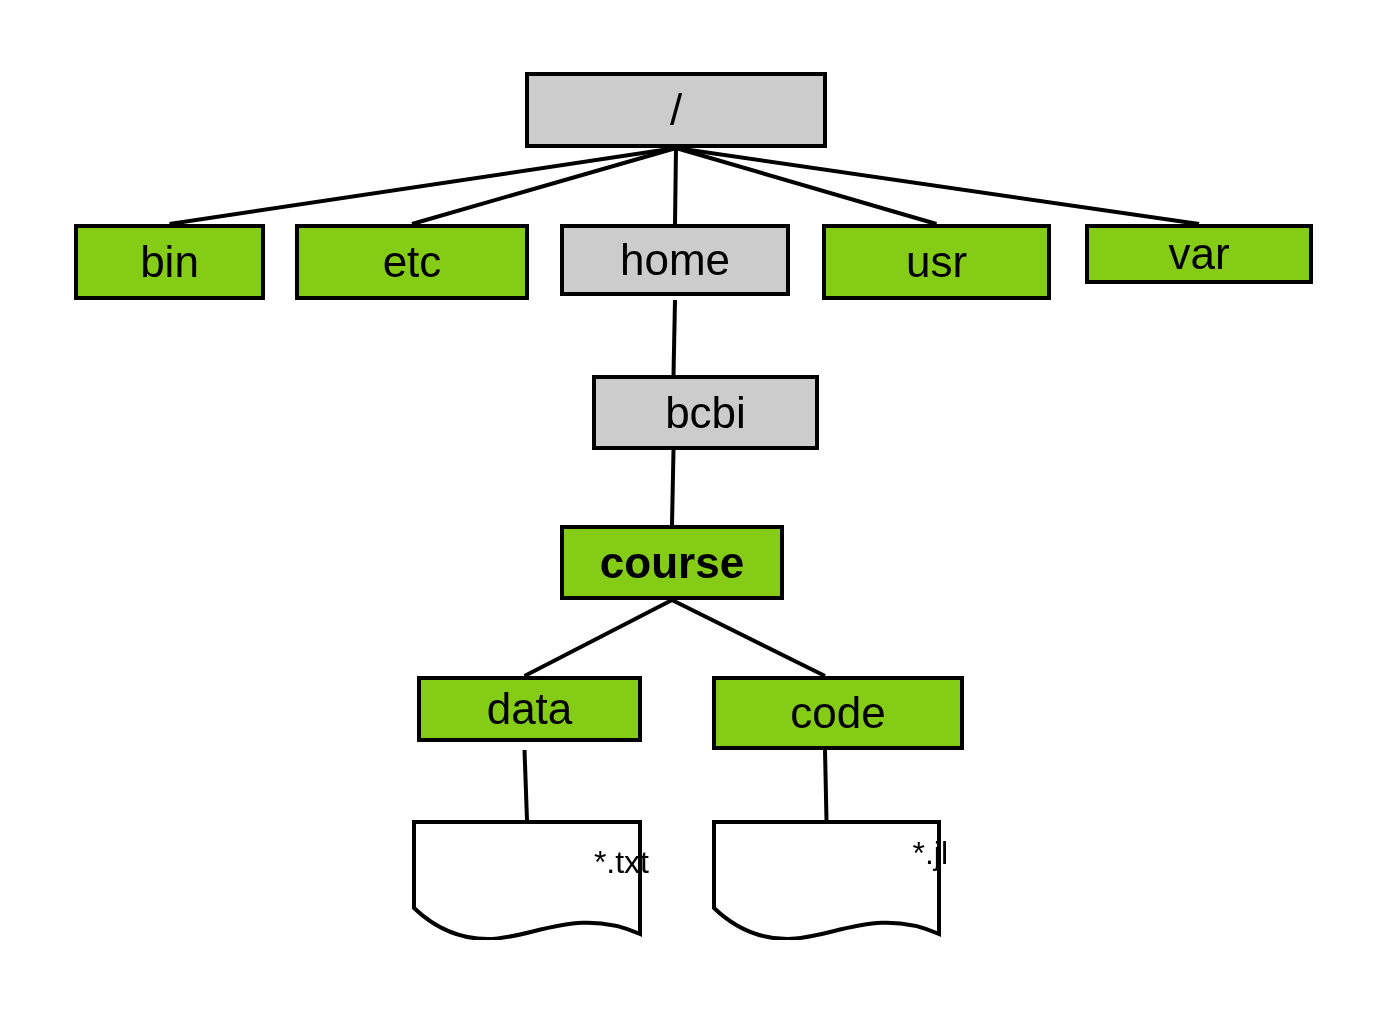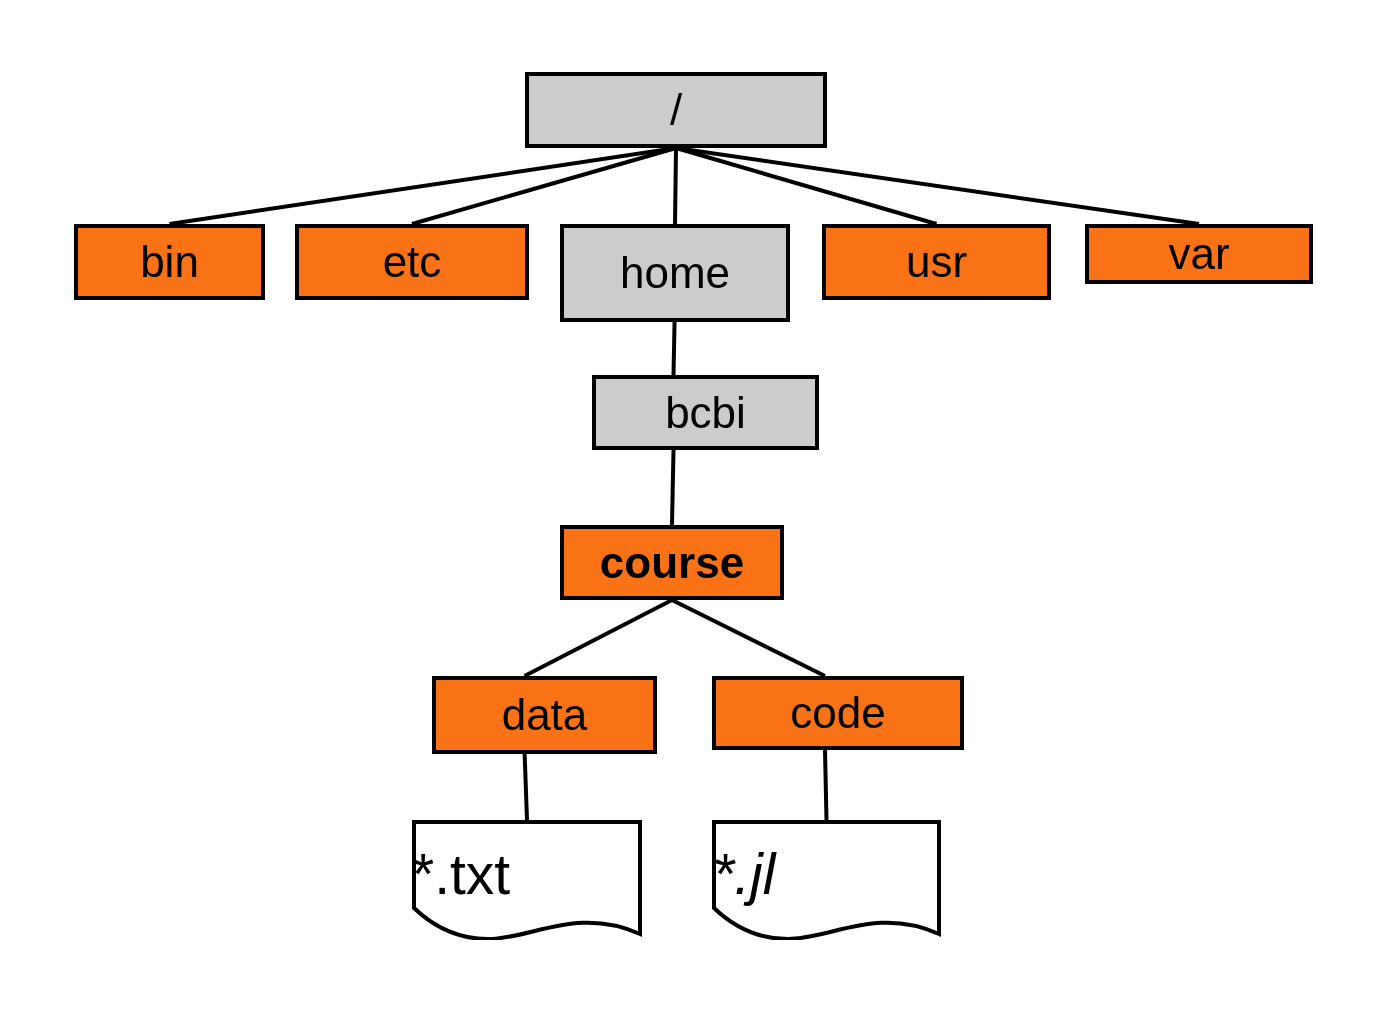--- a/index.html
+++ b/index.html
@@ -21,21 +21,21 @@
     position: absolute;
     left: 0;
     top: 0;
     width: 1388px;
     height: 1013px;
   }
   .node {
     position: absolute;
     box-sizing: border-box;
     border: 4px solid #000000;
-    background: #f97316;
+    background: #84cc16;
     display: flex;
     align-items: center;
     justify-content: center;
     z-index: 3;
   }
   .node.filled {
     background: #cccccc;
   }
   .node-label {
     font-size: 44px;
@@ -50,26 +50,27 @@
     z-index: 3;
   }
   .doc-wrap svg {
     display: block;
   }
   .doc-label {
     position: absolute;
     left: 0;
     top: 0;
     width: 100%;
-    text-align: left;
-    font-size: 57px;
+    text-align: right;
+    font-size: 32px;
     line-height: 1;
     color: #000000;
     white-space: nowrap;
     font-family: "Liberation Sans", sans-serif;
+    padding-left: 7px;
   }
 </style>
 </head>
 <body>
 
 <div id="canvas">
   <svg id="edges" viewBox="0 0 1388 1013" xmlns="http://www.w3.org/2000/svg">
       <line x1="676" y1="148" x2="169.5" y2="224" stroke="#000000" stroke-width="4"></line>
       <line x1="676" y1="148" x2="412" y2="224" stroke="#000000" stroke-width="4"></line>
       <line x1="676" y1="148" x2="675" y2="224" stroke="#000000" stroke-width="4"></line>
@@ -85,47 +86,47 @@
   <div id="node-layer">
       <div class="node filled" style="left: 525px; top: 72px; width: 302px; height: 76px;">
         <span class="node-label">/</span>
       </div>
       <div class="node" style="left: 74px; top: 224px; width: 191px; height: 76px;">
         <span class="node-label">bin</span>
       </div>
       <div class="node" style="left: 295px; top: 224px; width: 234px; height: 76px;">
         <span class="node-label">etc</span>
       </div>
-      <div class="node filled" style="left: 560px; top: 224px; width: 230px; height: 98px; text-align: center;">
+      <div class="node filled" style="left: 560px; top: 224px; width: 230px; height: 72px; text-align: center;">
         <span class="node-label">home</span>
       </div>
       <div class="node" style="left: 822px; top: 224px; width: 229px; height: 76px;">
         <span class="node-label">usr</span>
       </div>
       <div class="node" style="left: 1085px; top: 224px; width: 228px; height: 60px;">
         <span class="node-label">var</span>
       </div>
       <div class="node filled" style="left: 592px; top: 375px; width: 227px; height: 75px;">
         <span class="node-label">bcbi</span>
       </div>
       <div class="node" style="left: 560px; top: 525px; width: 224px; height: 75px; font-weight: bold;">
         <span class="node-label">course</span>
       </div>
-      <div class="node" style="left: 432px; top: 676px; width: 225px; height: 78px; align-items: center;">
+      <div class="node" style="left: 417px; top: 676px; width: 225px; height: 66px; align-items: center;">
         <span class="node-label">data</span>
       </div>
       <div class="node" style="left: 712px; top: 676px; width: 252px; height: 74px;">
         <span class="node-label">code</span>
       </div>
       <div class="doc-wrap" style="left: 412px; top: 820px; width: 230px; height: 120px;">
         <svg width="230" height="120" viewBox="0 0 230 120">
           <path d="M 2 2 L 228 2 L 228 114 C 165.6 86 , 119.60000000000001 119 , 75.9 119 C 46 119 , 23 108 , 2 88 Z" fill="#ffffff" stroke="#000000" stroke-width="4" stroke-linejoin="miter"></path>
         </svg>
         <div class="doc-label" style="top: 26px;">*.txt</div>
       </div>
       <div class="doc-wrap" style="left: 712px; top: 820px; width: 229px; height: 120px;">
         <svg width="229" height="120" viewBox="0 0 229 120">
           <path d="M 2 2 L 227 2 L 227 114 C 164.88 86 , 119.08 119 , 75.57000000000001 119 C 45.800000000000004 119 , 22.900000000000002 108 , 2 88 Z" fill="#ffffff" stroke="#000000" stroke-width="4" stroke-linejoin="miter"></path>
         </svg>
-        <div class="doc-label" style="top: 26px; font-style: italic;">*.jl</div>
+        <div class="doc-label" style="top: 17px;">*.jl</div>
       </div>
     </div>
 </div>
 
 </body></html>

